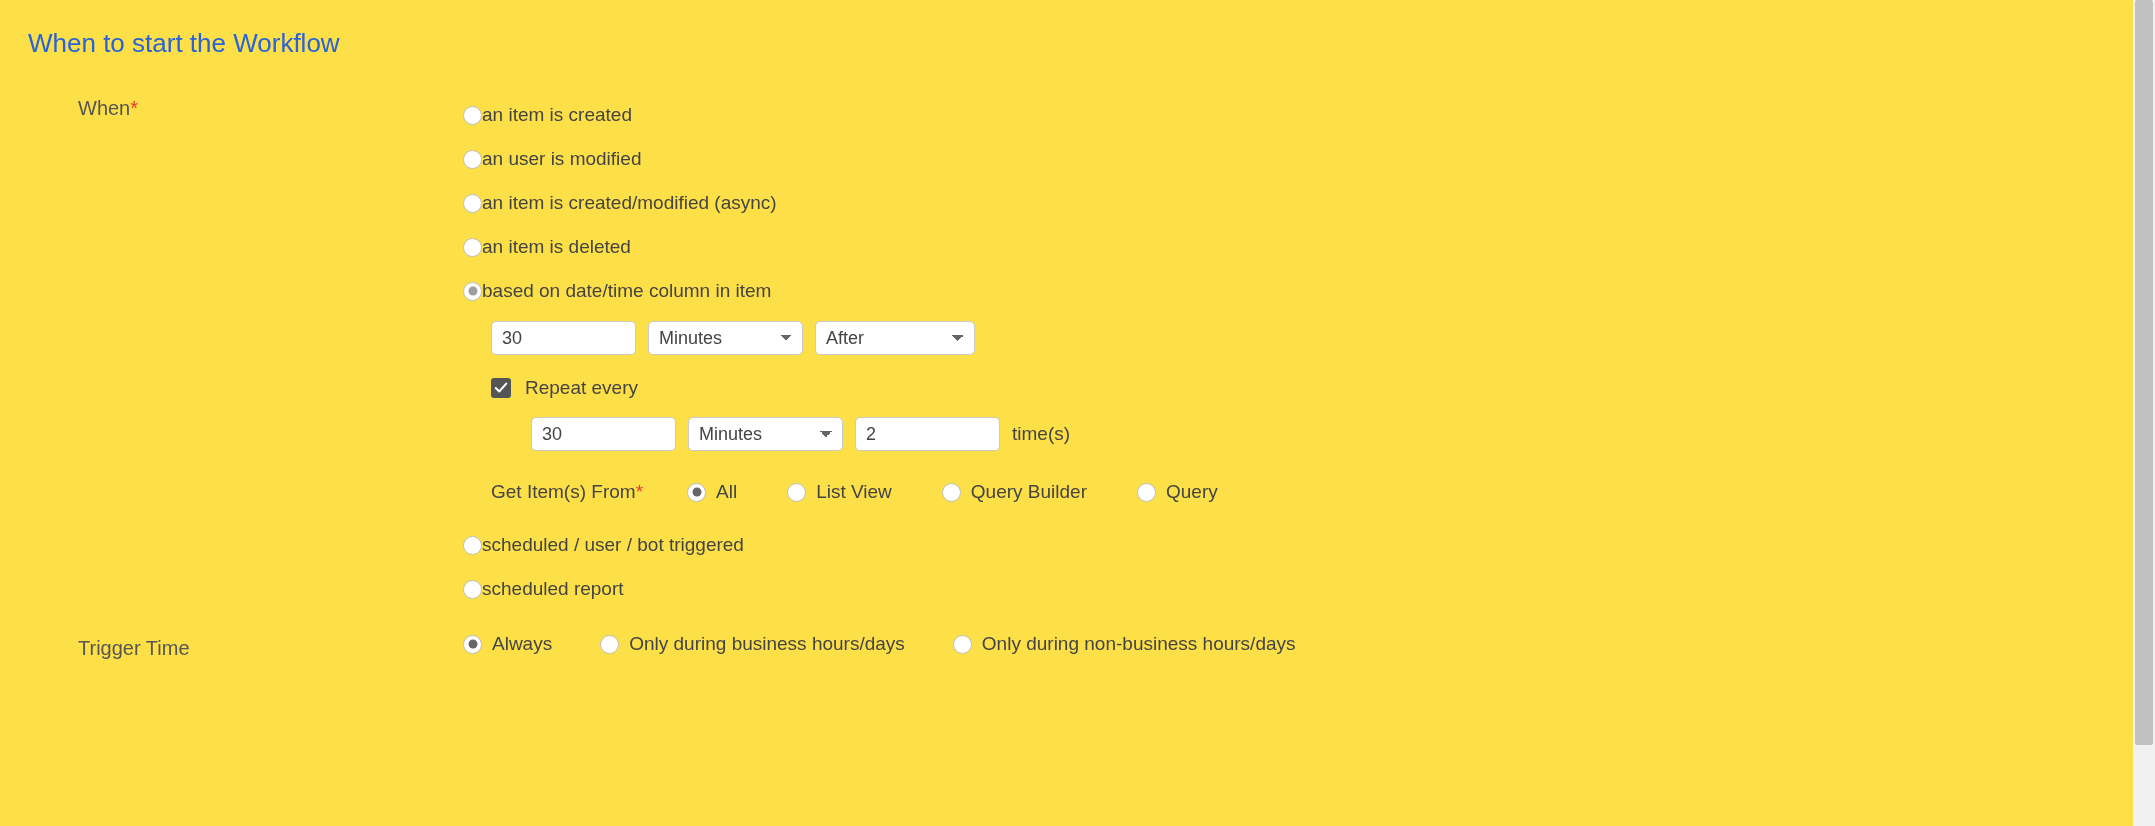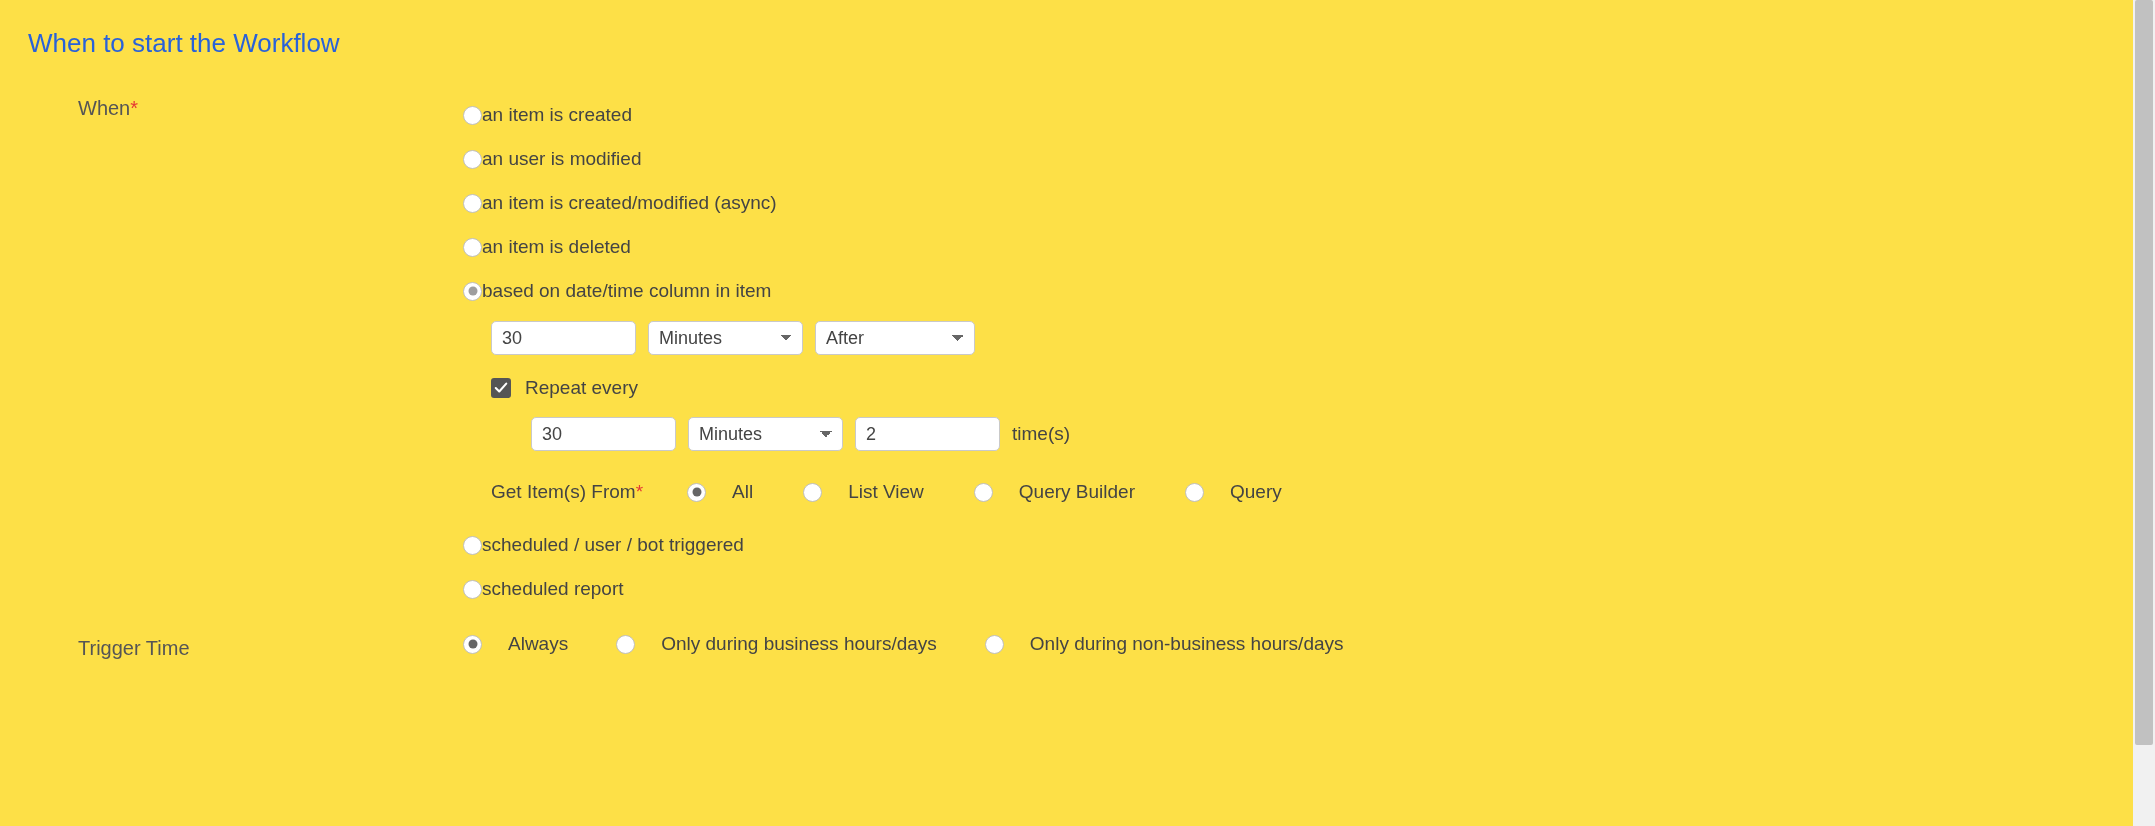--- a/index.html
+++ b/index.html
@@ -136,21 +136,21 @@
   .repeat-inputs {
     margin-left: 40px;
     display: flex; align-items: center; gap: 12px;
   }
   .get-items {
     margin: 30px 0 20px 28px;
     display: flex; align-items: center; gap: 28px;
   }
   .get-items .glabel { margin-right: 16px; text-align: center; }
   .inline-radio {
-    display: inline-flex; align-items: center; gap: 26px;
+    display: inline-flex; align-items: center; gap: 10px;
     margin-right: 22px;
   }
   .trigger-row {
     margin-top: 22px;
   }
   .trigger-opts {
     display: flex; align-items: center; gap: 26px;
   }
 </style>
 </head>

